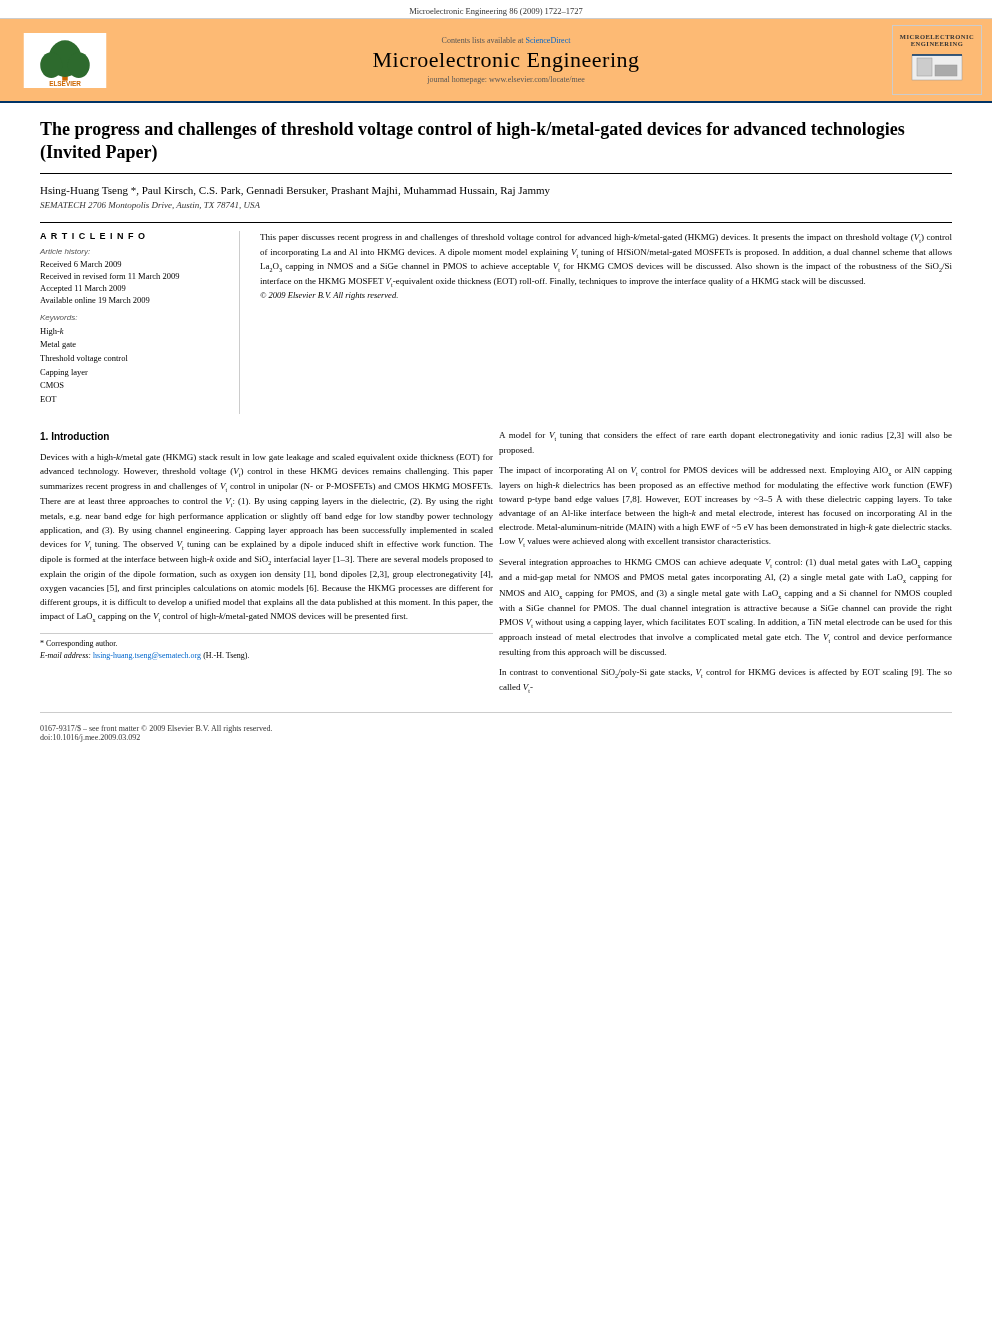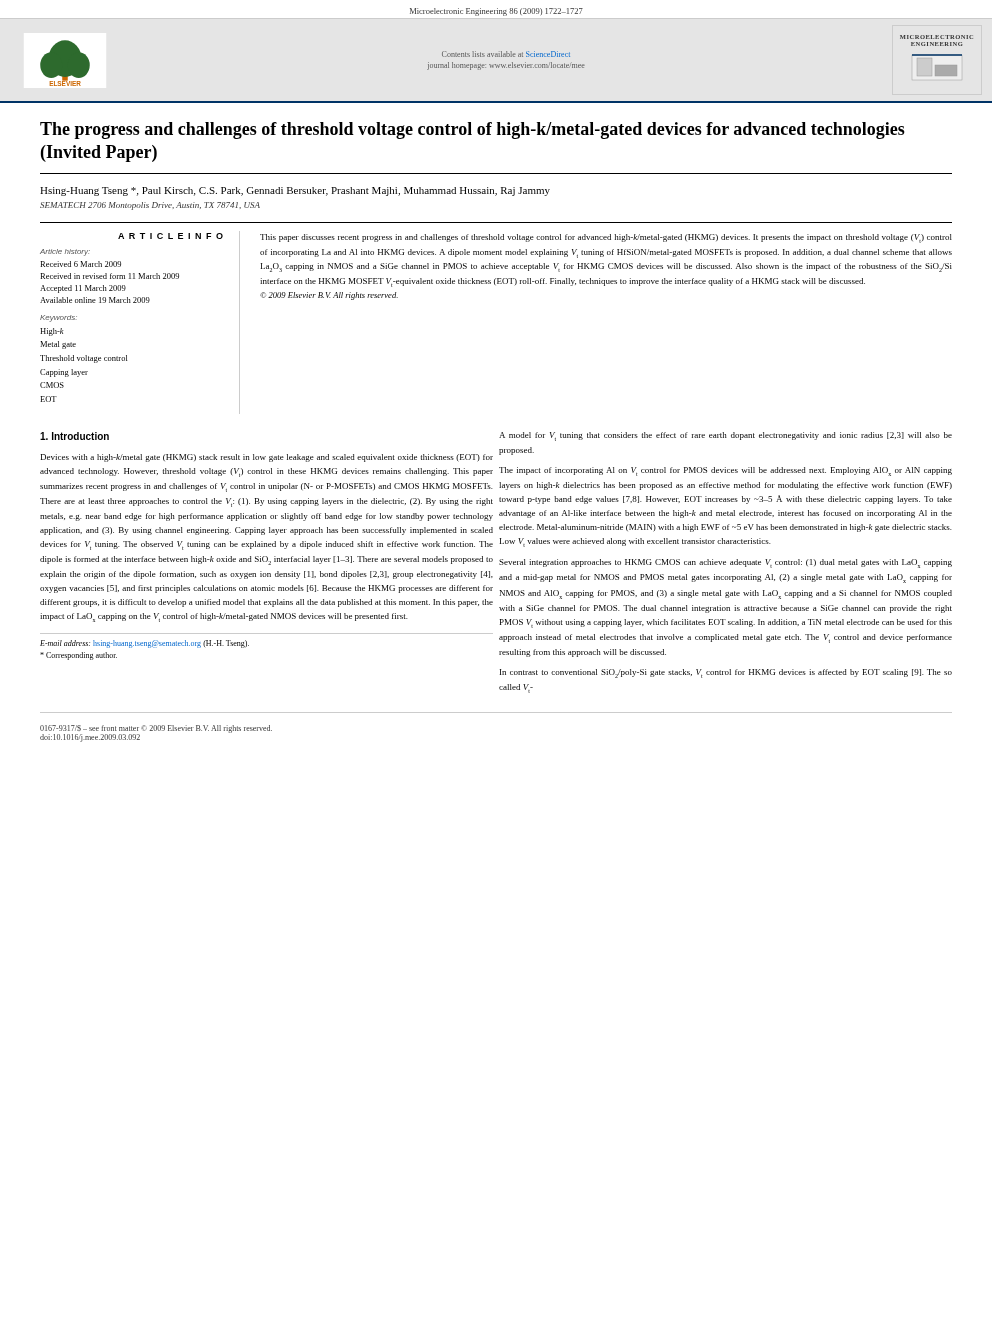--- a/index.html
+++ b/index.html
@@ -22,21 +22,21 @@
       margin-bottom: 0;
     }
 
     
     .journal-banner {
       display: flex;
       align-items: center;
       border-bottom: 2px solid #003366;
       padding: 6px 10px;
       position: relative;
-      background: #e5e5e5;
+      background: #fdba74;
     }
     .banner-logo-left {
       width: 110px;
       display: flex;
       flex-direction: column;
       align-items: center;
     }
     .elsevier-logo {
       width: 90px;
       height: 55px;
@@ -125,21 +125,20 @@
       flex: 1;
     }
 
     .section-heading {
       font-size: 9px;
       font-weight: bold;
       letter-spacing: 1px;
       text-transform: uppercase;
       margin-bottom: 6px;
       font-family: Arial, sans-serif;
-      text-align: right;
     }
 
     .info-label {
       font-size: 8px;
       font-style: italic;
       color: #555;
       margin-bottom: 3px;
       font-family: Arial, sans-serif;
     }
     .info-value {
@@ -232,20 +231,21 @@
 
       <text x="45" y="58" font-family="Arial" font-size="7" fill="#cc6600" text-anchor="middle" font-weight="bold">ELSEVIER</text>
     </svg>
   </div>
 
   <div class="banner-center">
     <div class="sciencedirect-link">
       <span>Contents lists available at</span>
       <a href="#">ScienceDirect</a>
     </div>
+    <div class="journal-title-banner">Microelectronic Engineering</div>
     <div class="journal-homepage">journal homepage: www.elsevier.com/locate/mee</div>
   </div>
 
   <div class="banner-logo-right">
     <div>
       <div style="font-weight:bold;font-size:6.5px;letter-spacing:0.5px;">MICROELECTRONIC</div>
       <div style="font-weight:bold;font-size:6.5px;letter-spacing:0.5px;">ENGINEERING</div>
       <svg viewBox="0 0 60 35" width="60" height="35" style="margin-top:3px;">
         <rect x="5" y="5" width="50" height="25" fill="#eee" stroke="#999" stroke-width="0.5"></rect>
         <rect x="10" y="8" width="15" height="18" fill="#ccc" stroke="#999" stroke-width="0.5"></rect>
@@ -305,22 +305,22 @@
     <div class="body-col">
       <div class="section-title">
         <span>1.</span> <span>Introduction</span>
       </div>
 
       <p>
         Devices with a high-<em>k</em>/metal gate (HKMG) stack result in low gate leakage and scaled equivalent oxide thickness (EOT) for advanced technology. However, threshold voltage (<em>V</em><sub>t</sub>) control in these HKMG devices remains challenging. This paper summarizes recent progress in and challenges of <em>V</em><sub>t</sub> control in unipolar (N- or P-MOSFETs) and CMOS HKMG MOSFETs. There are at least three approaches to control the <em>V</em><sub>t</sub>: (1). By using capping layers in the dielectric, (2). By using the right metals, e.g. near band edge for high performance application or slightly off band edge for low standby power technology application, and (3). By using channel engineering. Capping layer approach has been successfully implemented in scaled devices for <em>V</em><sub>t</sub> tuning. The observed <em>V</em><sub>t</sub> tuning can be explained by a dipole induced shift in effective work function. The dipole is formed at the interface between high-<em>k</em> oxide and SiO<sub>2</sub> interfacial layer [1–3]. There are several models proposed to explain the origin of the dipole formation, such as oxygen ion density [1], bond dipoles [2,3], group electronegativity [4], oxygen vacancies [5], and first principles calculations on atomic models [6]. Because the HKMG processes are different for different groups, it is difficult to develop a unified model that explains all the data published at this moment. In this paper, the impact of LaO<sub>x</sub> capping on the <em>V</em><sub>t</sub> control of high-<em>k</em>/metal-gated NMOS devices will be presented first.
       </p>
 
       <div class="footnote-area">
+        <div>* Corresponding author.</div>
         <div><em>E-mail address:</em> <a href="#">hsing-huang.tseng@sematech.org</a> (H.-H. Tseng).</div>
-        <div>* Corresponding author.</div>
       </div>
     </div>
 
     <div class="body-col">
 
       <p>
         A model for <em>V</em><sub>t</sub> tuning that considers the effect of rare earth dopant electronegativity and ionic radius [2,3] will also be proposed.
       </p>
 
       <p>

